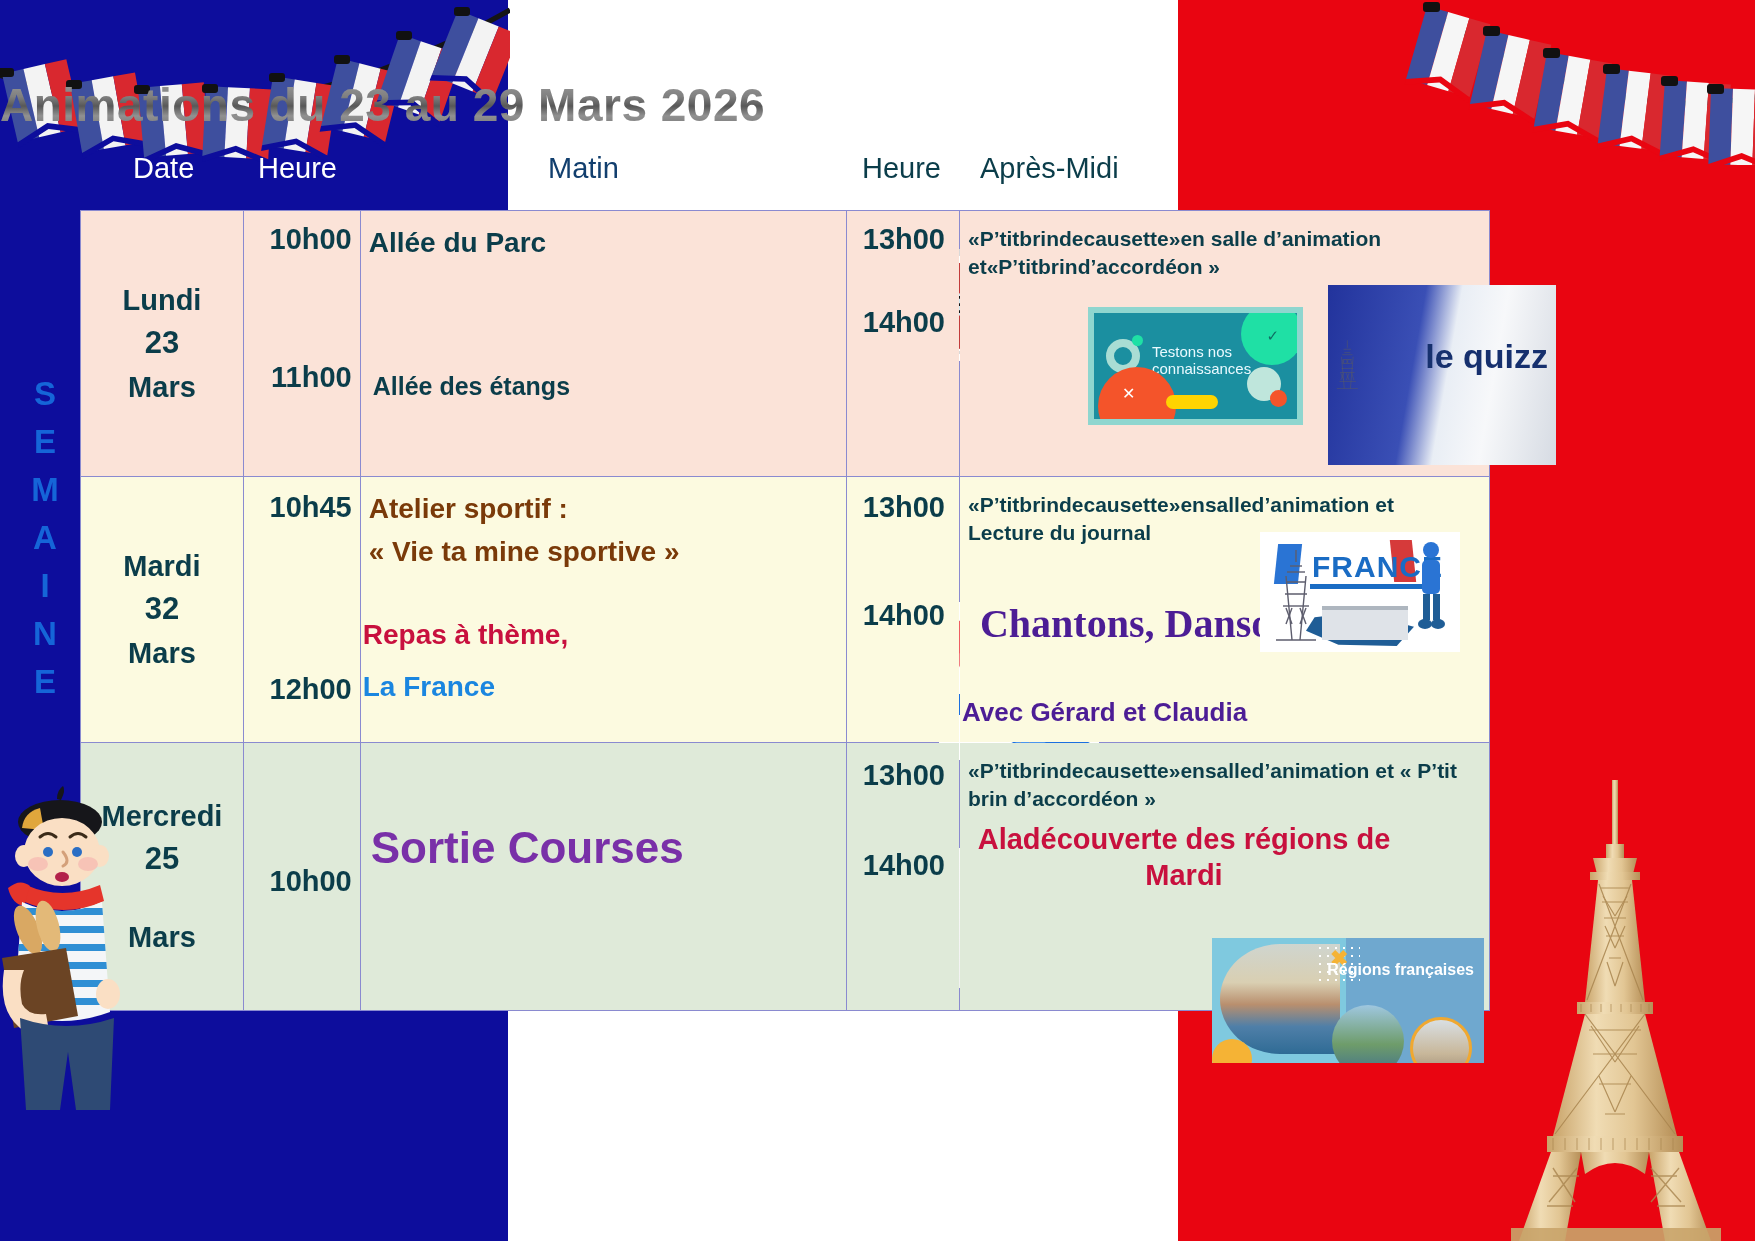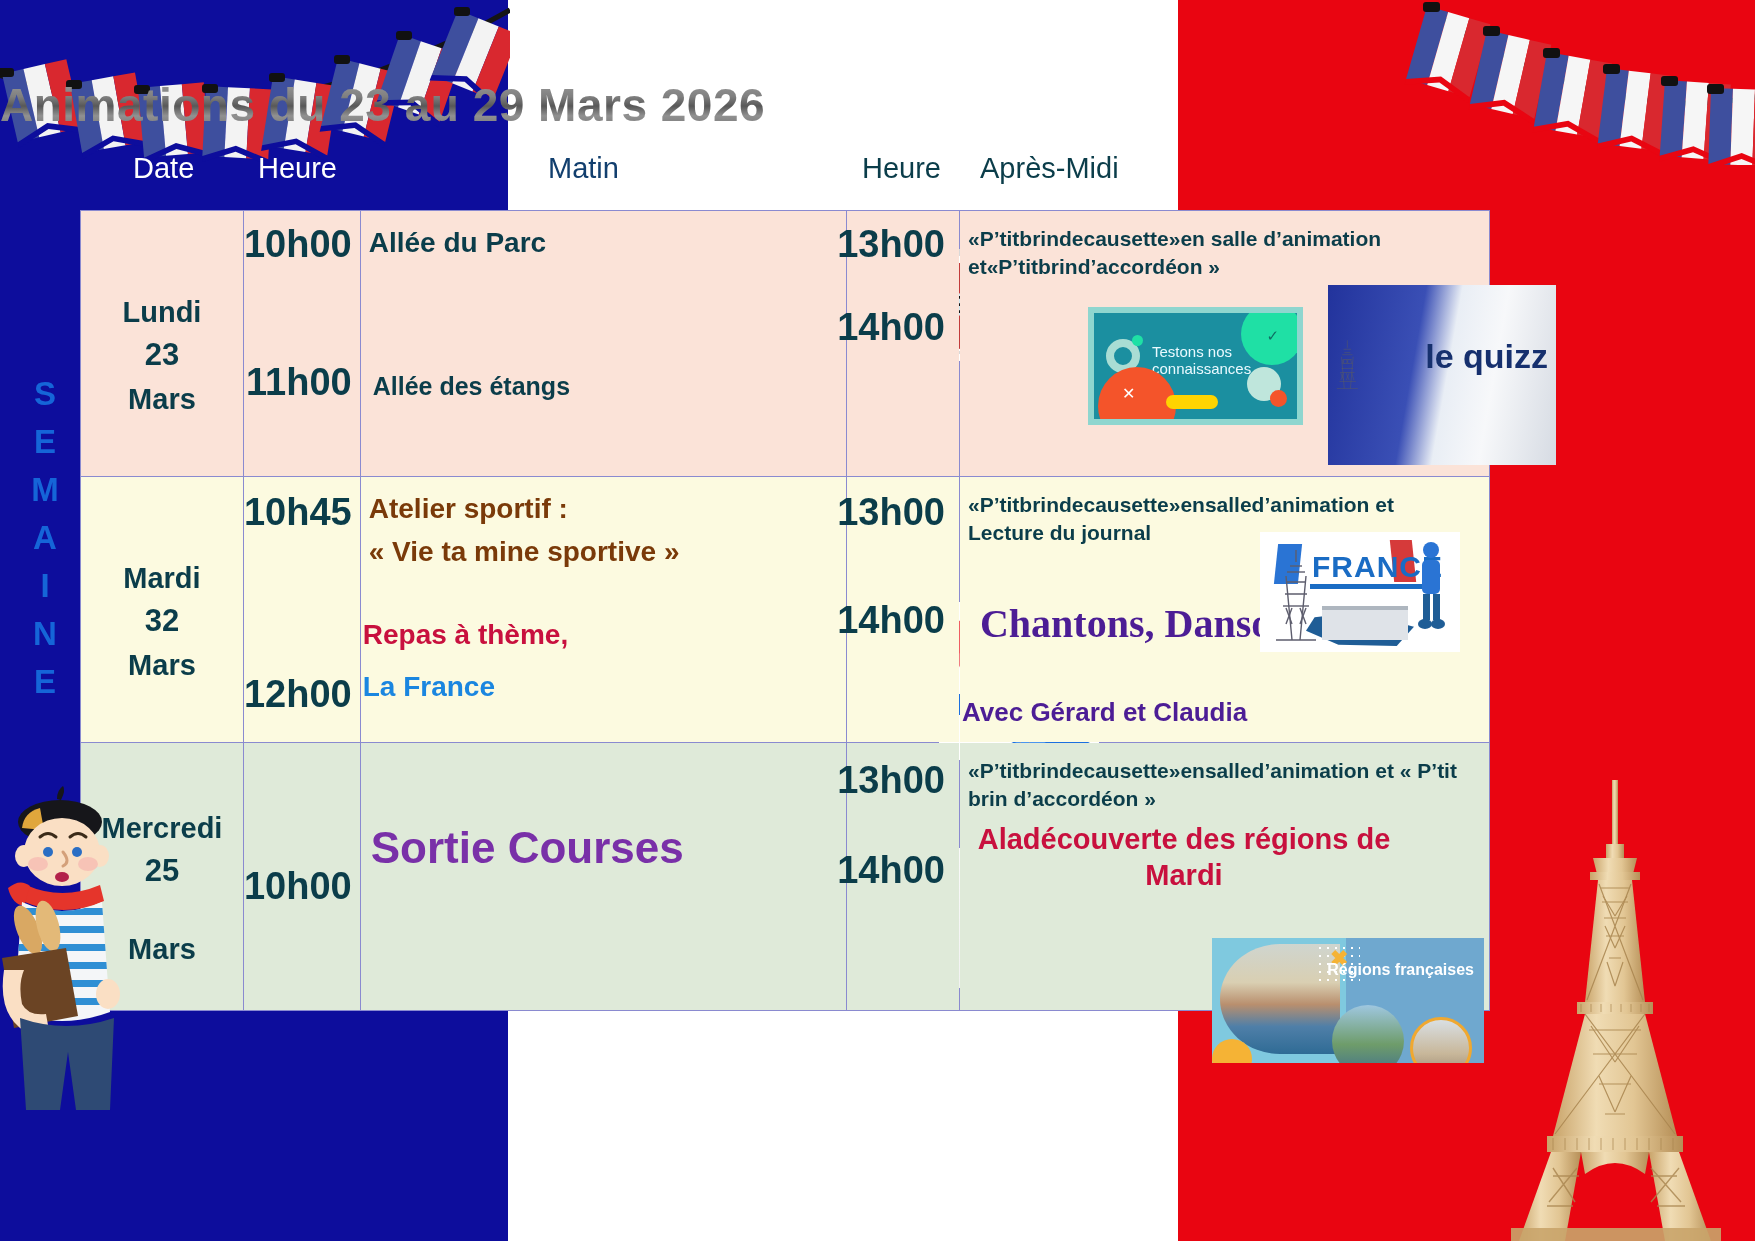--- a/index.html
+++ b/index.html
@@ -83,26 +83,25 @@
 
   
   .datecell {
     text-align: center;
     color: #0b3d4a;
     font-size: 29px;
     font-weight: bold;
     display: flex; flex-direction: column; justify-content: center;
     height: 100%;
     line-height: 1.45;
-    margin-top: 12px;
   }
   .datecell .dnum { font-size: 31px; }
 
   
-  .hourcell { height: 100%; position: relative; color: #0b3d4a; font-weight: bold; font-size: 38px; }
+  .hourcell { height: 100%; position: relative; color: #0b3d4a; font-weight: bold; font-size: 29px; }
   .hourcell .h { position: absolute; right: 8px; }
 
   
   .morncell { padding: 14px 10px 0 8px; height: 100%; position: relative; }
   .mline { font-weight: bold; line-height: 1.25; }
 
   .t-allee1 { font-size: 28px; color: #0b3d4a; }
   .t-allee2 { font-size: 25px; color: #0b3d4a; position: absolute; top: 160px; left: 12px; }
 
   .t-atelier { font-size: 28px; color: #7a3a09; }

